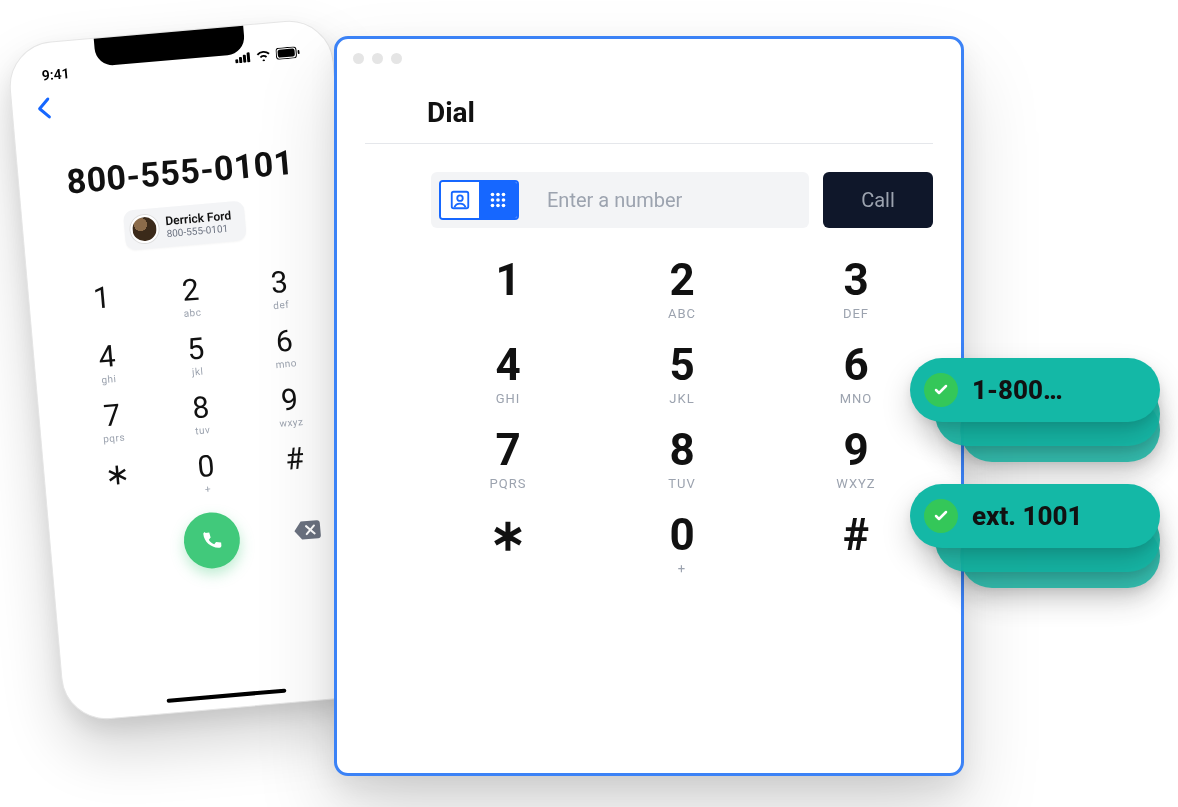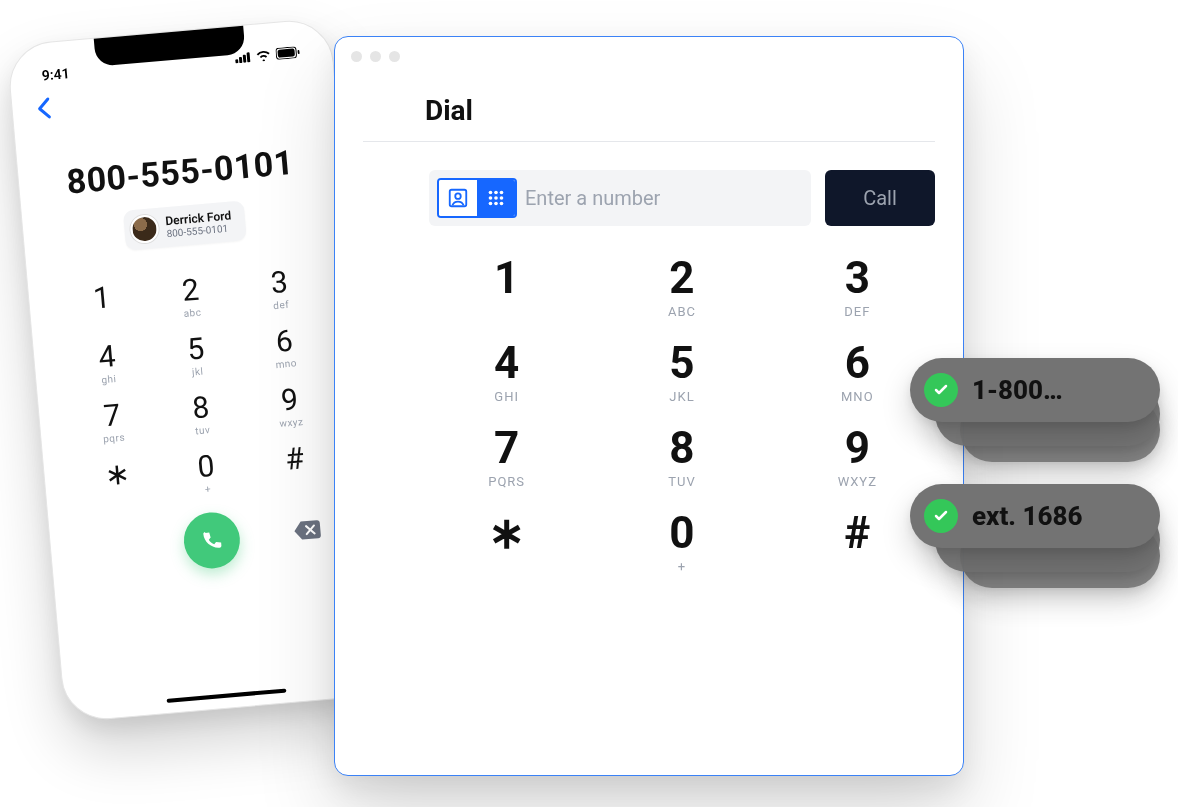--- a/index.html
+++ b/index.html
@@ -119,21 +119,21 @@
 
 
 .window {
   position: absolute;
   top: 36px;
   left: 334px;
   width: 630px;
   height: 740px;
   background: #fff;
   border-radius: 14px;
-  border: 1px solid #3b82f6;
+  border: 3px solid #3b82f6;
   box-shadow: 0 40px 80px rgba(0,0,0,.15), 0 12px 28px rgba(0,0,0,.08);
   padding: 0 0 20px;
   display:flex; flex-direction:column;
 }
 .traffic { display:flex; gap:8px; padding:14px 16px;}
 .traffic span { width:11px; height:11px; border-radius:50%; background:#e5e5e5;}
 .win-title {
   font-size: 28px;
   font-weight: 700;
   color:#111;
@@ -149,21 +149,21 @@
   background:#f3f4f6; border-radius:6px; height:56px;
   flex:1; padding:8px;
 }
 .mode-badge {
   display:flex; gap:0; border:2px solid #1667ff; border-radius:4px;
   overflow:hidden; height:40px;
 }
 .mode-badge .seg { width:38px; display:flex; align-items:center; justify-content:center; }
 .mode-badge .seg.on { background:#1667ff; color:#fff; }
 .mode-badge .seg.off { background:#fff; color:#1667ff; }
-.input-placeholder { font-size:20px; color:#9ca3af; margin-left:8px;}
+.input-placeholder { font-size:20px; color:#9ca3af; margin-left:28px;}
 .call-pill {
   background:#0f172a; width:110px; border-radius:6px; height:56px;
   display:flex; align-items:center; justify-content:center;
   font-size:20px; color:#9ca3af; cursor:pointer;
 }
 .hint { font-size:14px; color:#9ca3af; margin:10px 0 0 96px; }
 
 .win-keypad {
   margin: 30px 28px 0 94px;
   display:grid; grid-template-columns: repeat(3, 1fr);
@@ -176,21 +176,21 @@
 .wkey.sym .d { font-size:44px;}
 
 
 .chip-stack {
   position:absolute; right:18px;
 }
 .chip-stack.s1 { top: 358px; }
 .chip-stack.s2 { top: 484px; }
 .chip-layer {
   position:absolute; right:0;
-  background:#737373; border-radius:999px;
+  background:#14b8a6; border-radius:999px;
   box-shadow: 0 14px 30px rgba(0,0,0,.18), 0 4px 10px rgba(0,0,0,.08);
   height:64px;
 }
 .chip-layer.l3 { top:40px; width:200px; opacity:.85;}
 .chip-layer.l2 { top:24px; width:225px; opacity:.92;}
 .chip-layer.l1 { top:0; width:250px;
   display:flex; align-items:center; gap:14px; padding:0 22px 0 14px;
 }
 .check {
   width:34px; height:34px; border-radius:50%; background:#34c759;
@@ -412,15 +412,15 @@
 </div>
 <div class="chip-stack s2">
   <div class="chip-layer l3"></div>
   <div class="chip-layer l2"></div>
   <div class="chip-layer l1">
     <div class="check">
       <svg width="18" height="18" viewBox="0 0 18 18">
           <path d="M4 9l3 3 7-7" fill="none" stroke="#fff" stroke-width="2.5" stroke-linecap="round" stroke-linejoin="round"></path>
         </svg>
     </div>
-    <span class="chip-text">ext. 1686</span>
+    <span class="chip-text">ext. 1001</span>
   </div>
 </div>
 
 </body></html>

